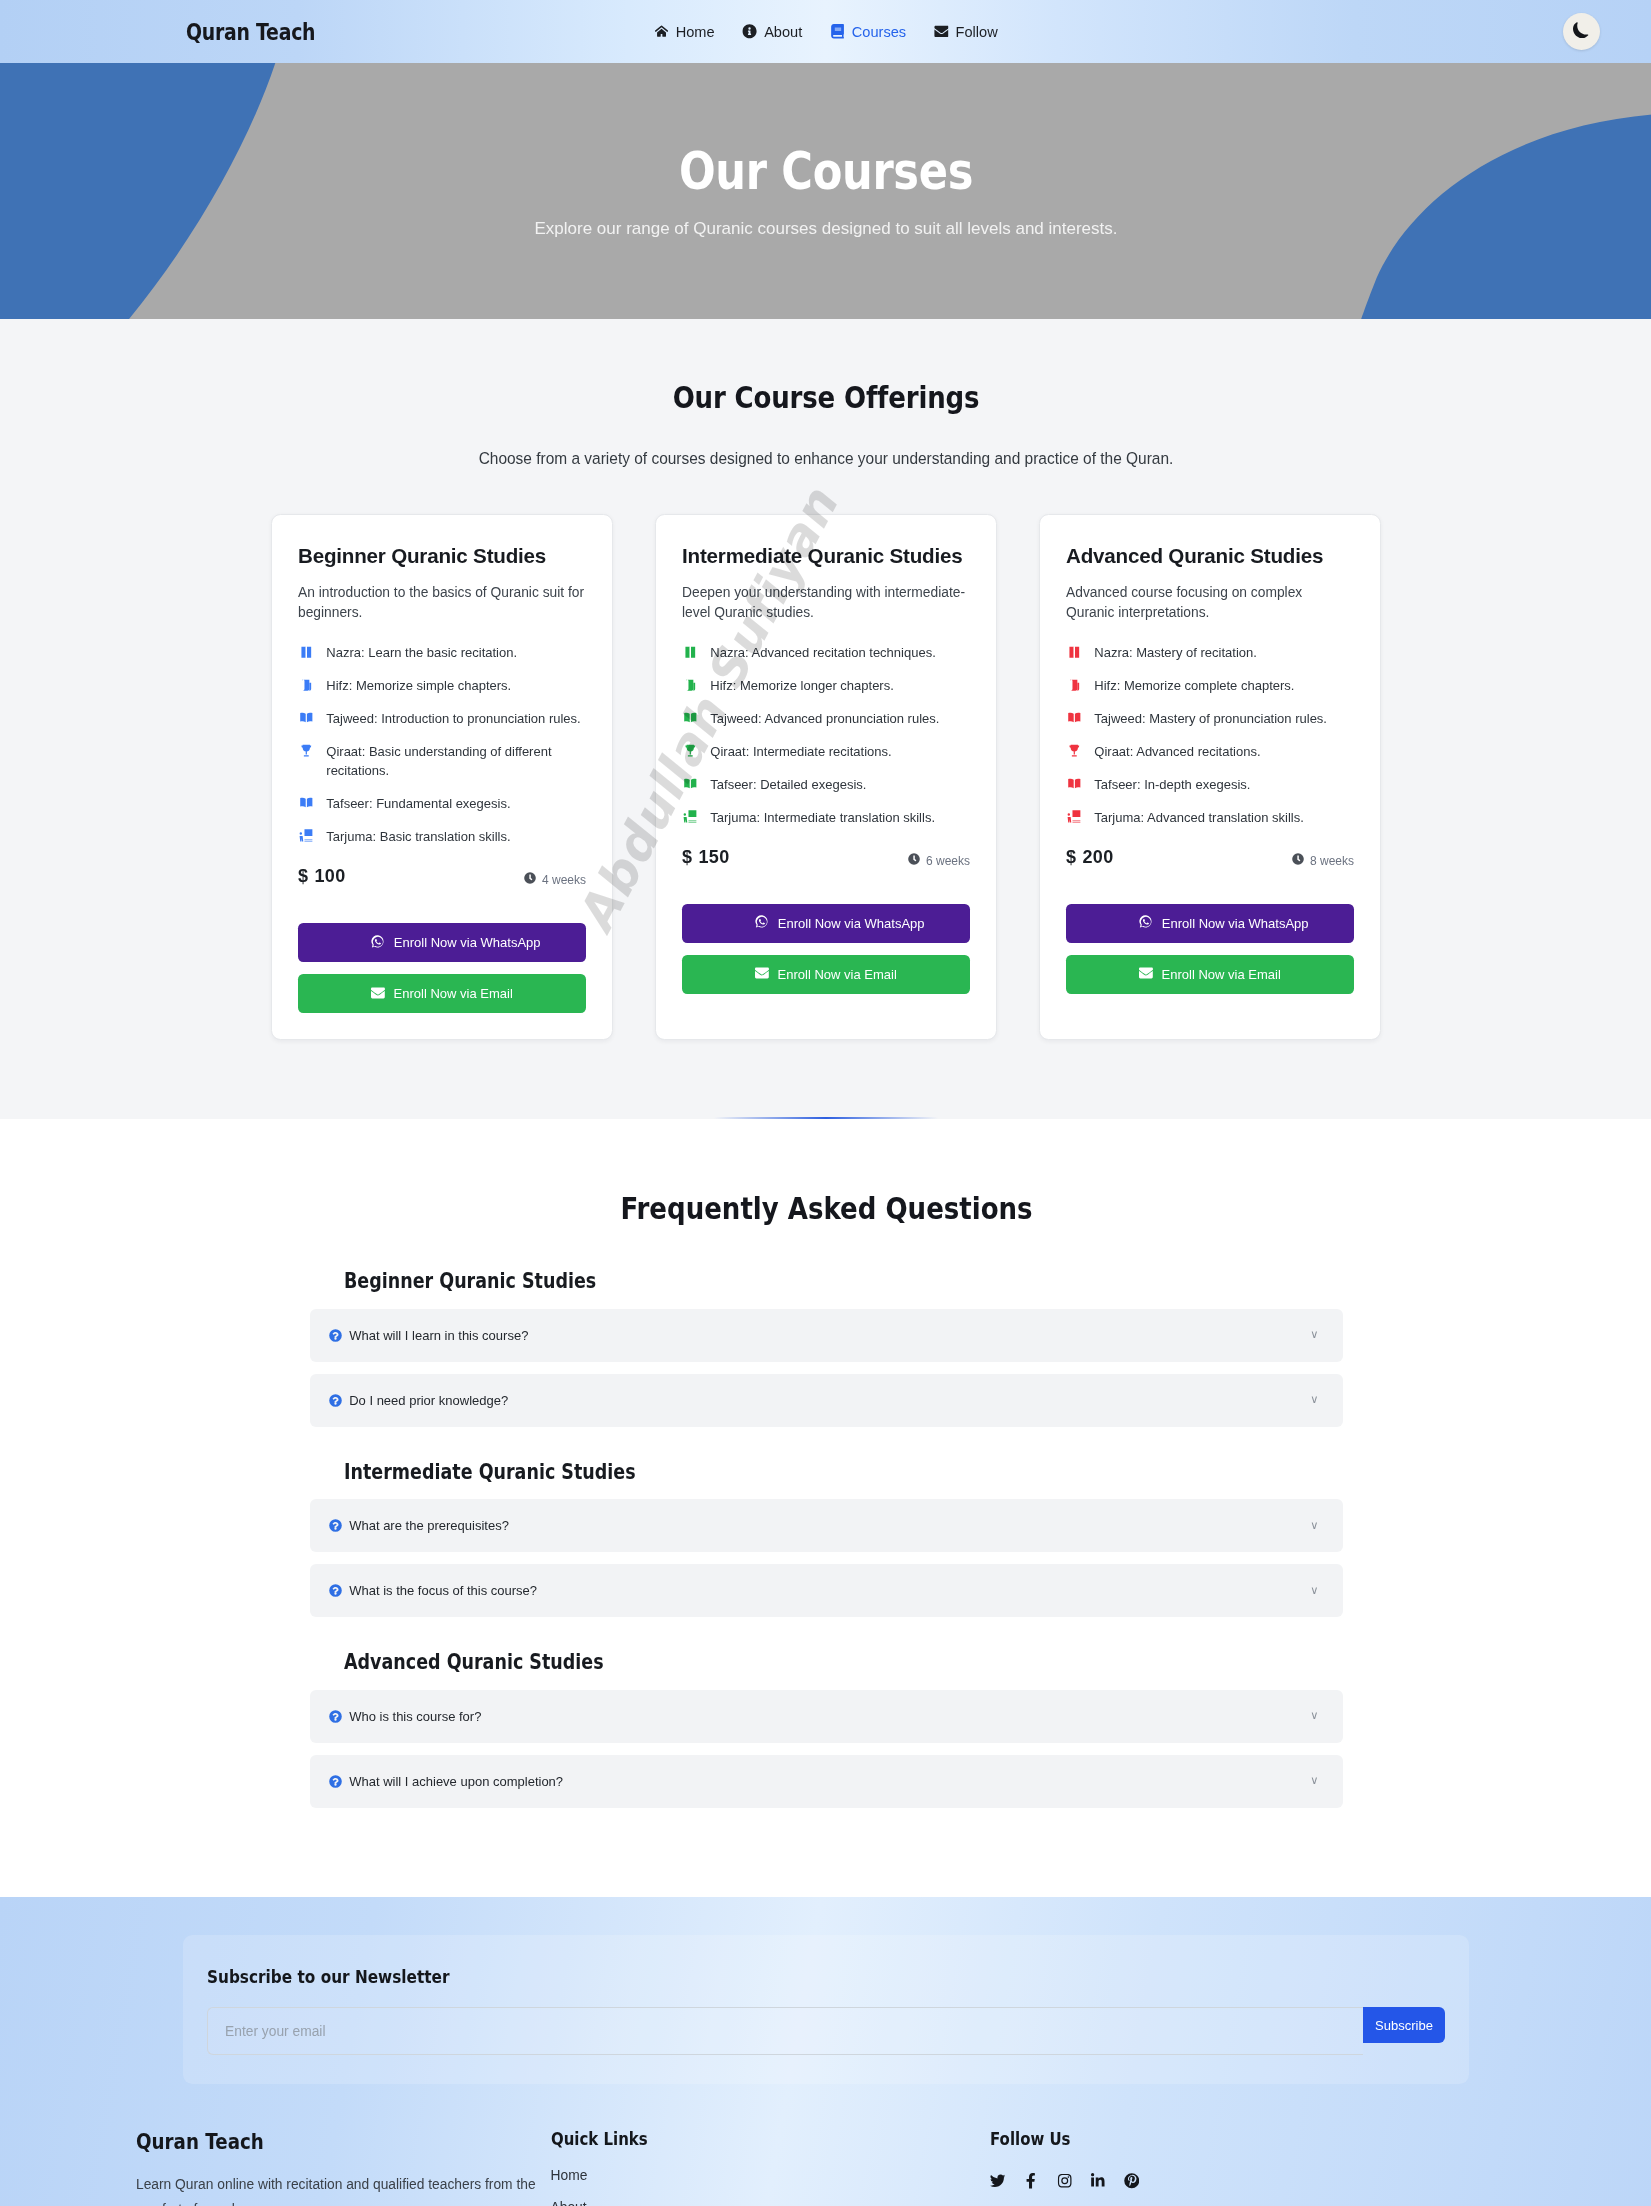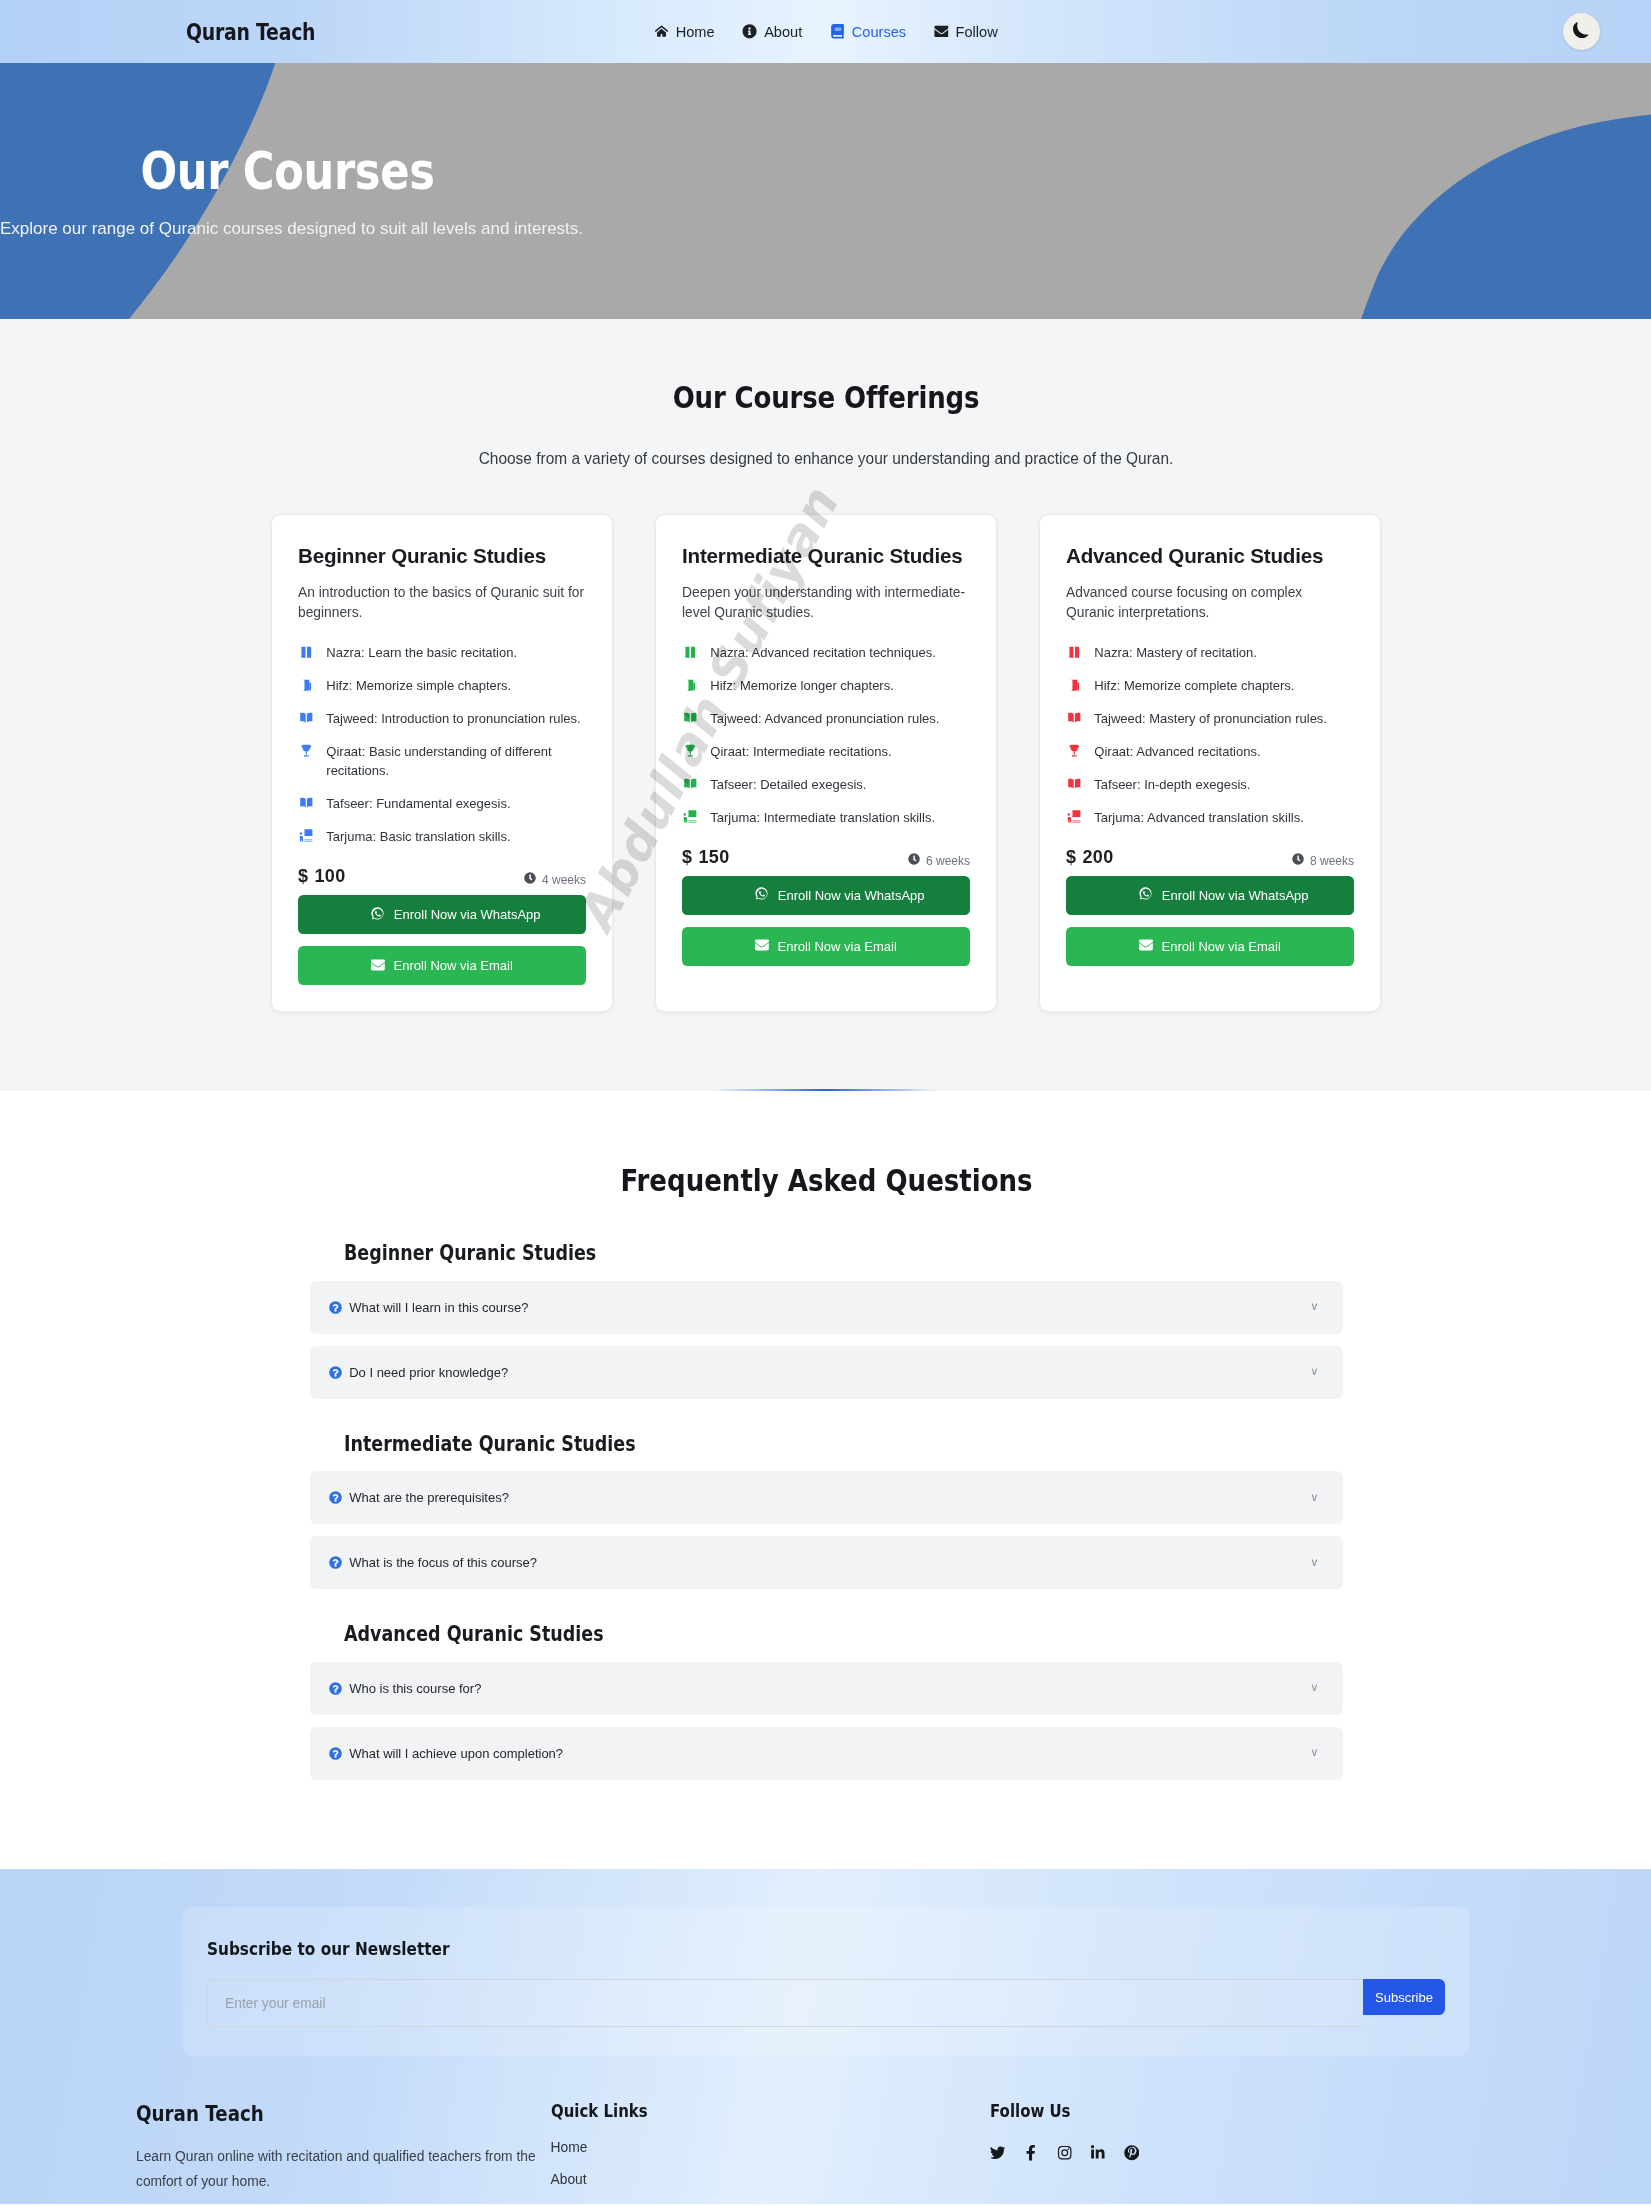--- a/index.html
+++ b/index.html
@@ -72,21 +72,21 @@
     position: relative;
     height: 256px;
     background: #3f72b5;
     overflow: hidden;
     display: flex;
     flex-direction: column;
     align-items: center;
     justify-content: center;
   }
   .hero .blob-svg { position: absolute; inset: 0; width: 100%; height: 100%; }
-  .hero-inner { position: relative; z-index: 3; text-align: left; width: 100%; }
+  .hero-inner { position: relative; z-index: 3; text-align: center; width: 100%; }
   .hero-title {
     font-family: "DejaVu Sans", sans-serif;
     font-weight: bold;
     font-size: 52px;
     color: #ffffff;
     letter-spacing: -0.4px;
     transform: scaleX(0.83);
     line-height: 1.1;
   }
   .hero-sub {
@@ -184,21 +184,21 @@
     height: 39px;
     border: none;
     border-radius: 5.2px;
     color: #fff;
     font-size: 13px;
     font-weight: 500;
     cursor: pointer;
     font-family: "Liberation Sans", sans-serif;
   }
   .btn svg { width: 13.8px; height: 13.8px; fill: #fff; }
-  .btn-wa { background: #15803d; margin-top: 8px; padding-left: 28px; }
+  .btn-wa { background: #4c1d95; margin-top: 36px; padding-left: 28px; }
   .btn-mail { background: #2ab652; margin-top: 12px; }
 
   .grad-divider {
     height: 2.6px;
     width: 224px;
     margin: 0 auto;
     background: linear-gradient(90deg, rgba(59,124,246,0) 0%, #2d5fe0 50%, rgba(59,124,246,0) 100%);
     position: relative;
     top: -2.6px;
   }

